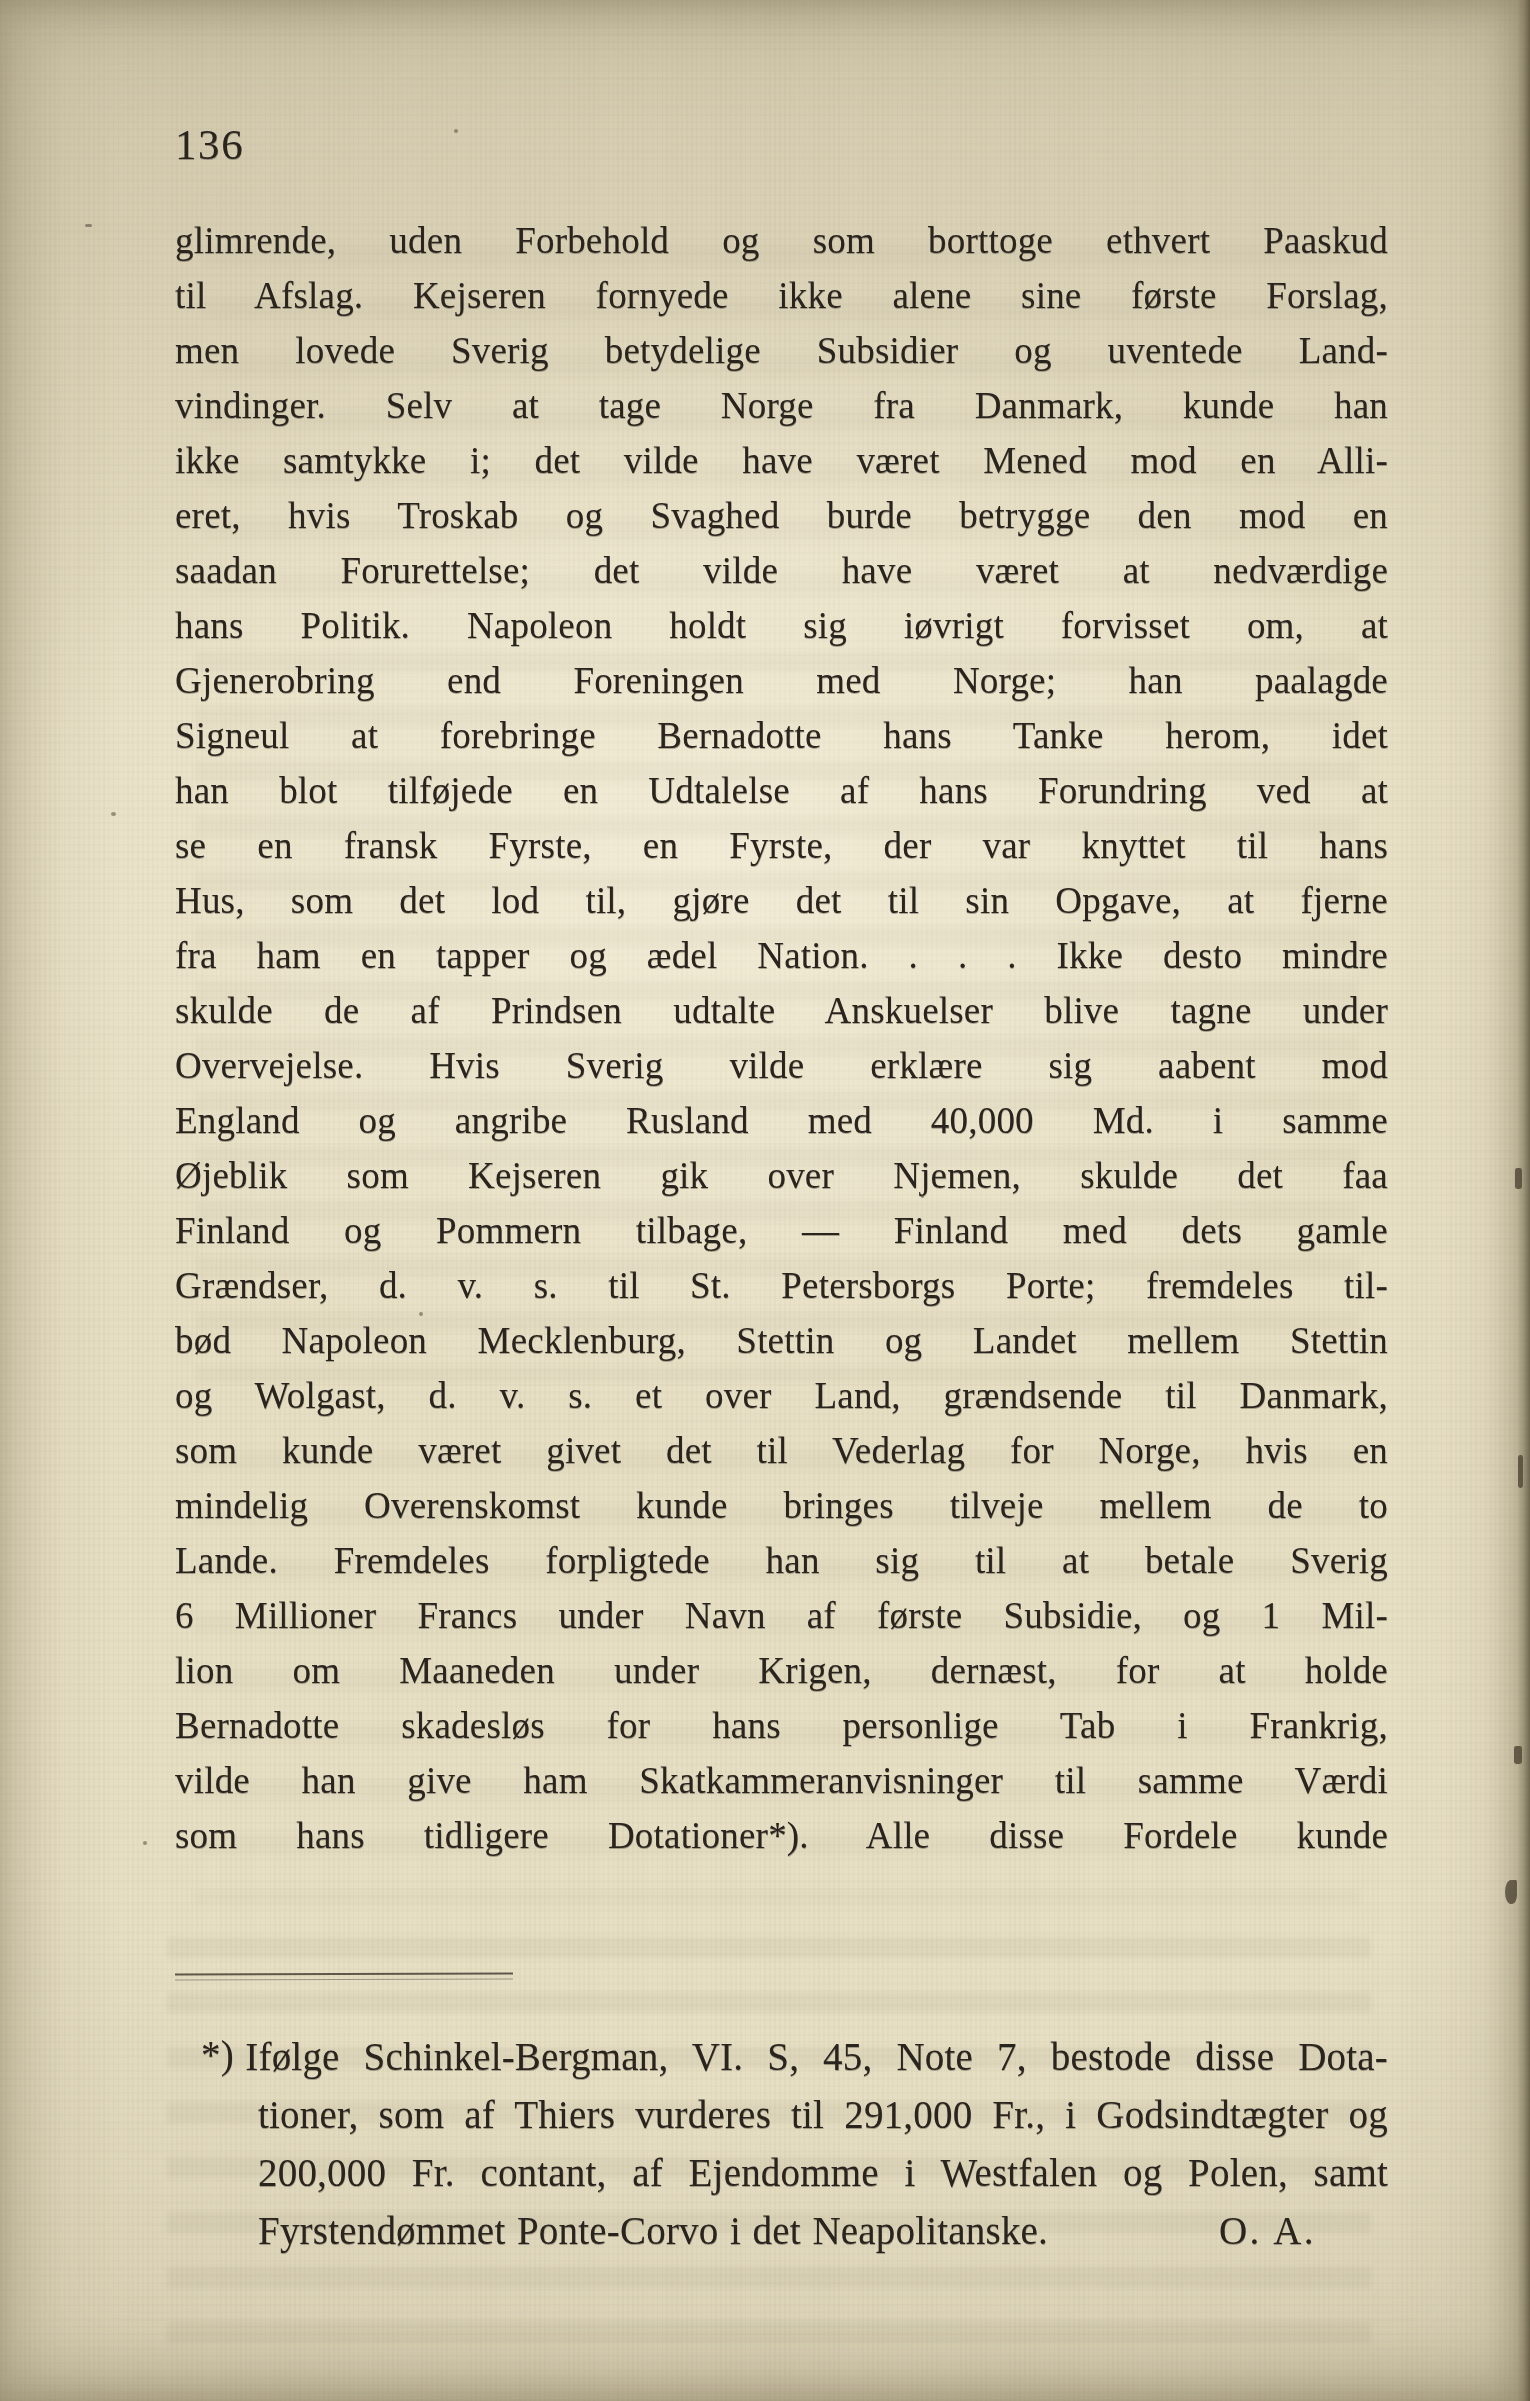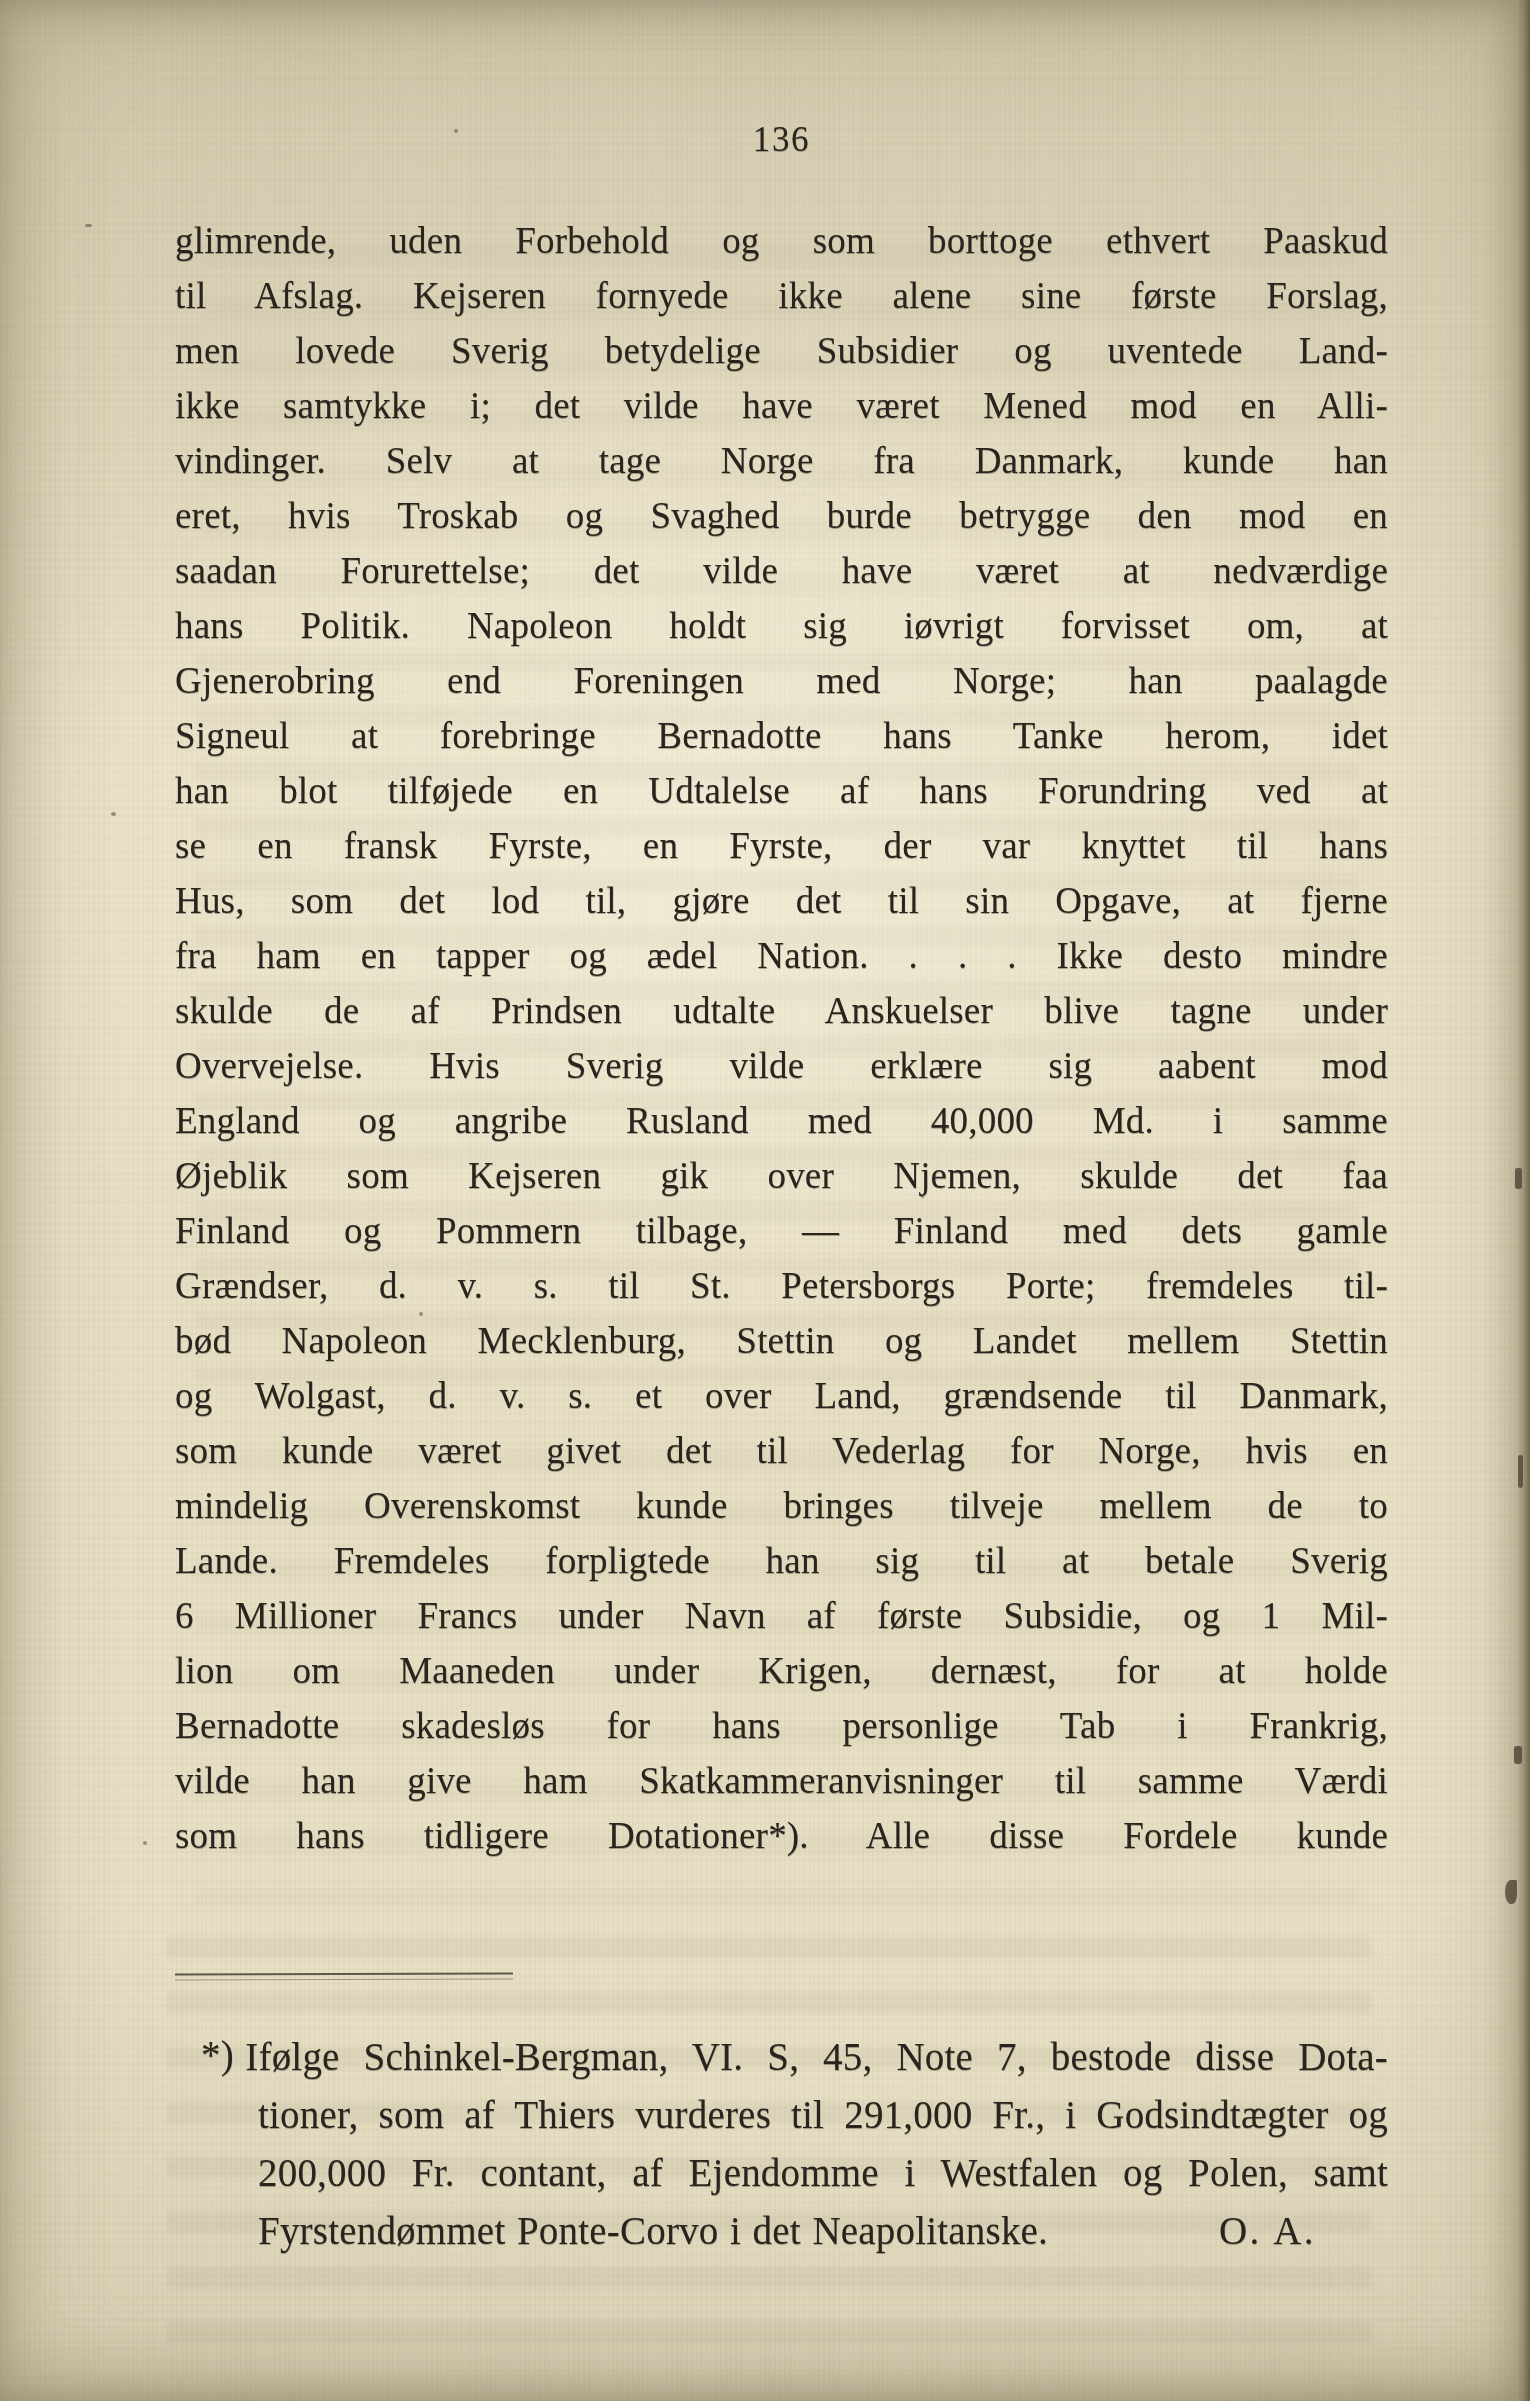--- a/index.html
+++ b/index.html
@@ -24,21 +24,21 @@
   }
   .page::after {
     content:""; position:absolute; top:0; right:0; width:13px; height:100%;
     background:linear-gradient(90deg, rgba(0,0,0,0), rgba(96,86,60,0.30) 55%, rgba(58,50,33,0.55));
     pointer-events:none;
   }
   .ink { color:#2a241f; text-shadow:0.3px 0.5px 0.6px rgba(44,36,26,0.35); }
 
   .page-number {
     position:absolute; top:120px; left:175px; width:1213px;
-    text-align:center; font-size:35px; letter-spacing:1.6px;
+    font-size:43px; letter-spacing:1.6px;
   }
   .body-text {
     position:absolute; top:213px; left:175px; width:1213px;
     font-size:37px; line-height:55px; letter-spacing:0.2px; word-spacing:2.4px;
   }
   .tline {
     text-align:justify; text-align-last:justify; -moz-text-align-last:justify;
     white-space:normal; height:55px; overflow:visible;
   }
   .footnote-rule {
@@ -97,22 +97,22 @@
   <div class="ghost g2"></div>
   <div class="ghost g3"></div>
   <div class="ghost g4"></div>
 
   <div class="page-number ink">136</div>
 
   <div class="body-text ink">
     <div class="tline">glimrende, uden Forbehold og som borttoge ethvert Paaskud</div>
     <div class="tline">til Afslag. Kejseren fornyede ikke alene sine første Forslag,</div>
     <div class="tline">men lovede Sverig betydelige Subsidier og uventede Land-</div>
+    <div class="tline">vindinger. Selv at tage Norge fra Danmark, kunde han</div>
     <div class="tline">ikke samtykke i; det vilde have været Mened mod en Alli-</div>
-    <div class="tline">vindinger. Selv at tage Norge fra Danmark, kunde han</div>
     <div class="tline">eret, hvis Troskab og Svaghed burde betrygge den mod en</div>
     <div class="tline">saadan Forurettelse; det vilde have været at nedværdige</div>
     <div class="tline">hans Politik. Napoleon holdt sig iøvrigt forvisset om, at</div>
     <div class="tline">Gjenerobring end Foreningen med Norge; han paalagde</div>
     <div class="tline">Signeul at forebringe Bernadotte hans Tanke herom, idet</div>
     <div class="tline">han blot tilføjede en Udtalelse af hans Forundring ved at</div>
     <div class="tline">se en fransk Fyrste, en Fyrste, der var knyttet til hans</div>
     <div class="tline">Hus, som det lod til, gjøre det til sin Opgave, at fjerne</div>
     <div class="tline">fra ham en tapper og ædel Nation. . . . Ikke desto mindre</div>
     <div class="tline">skulde de af Prindsen udtalte Anskuelser blive tagne under</div>

